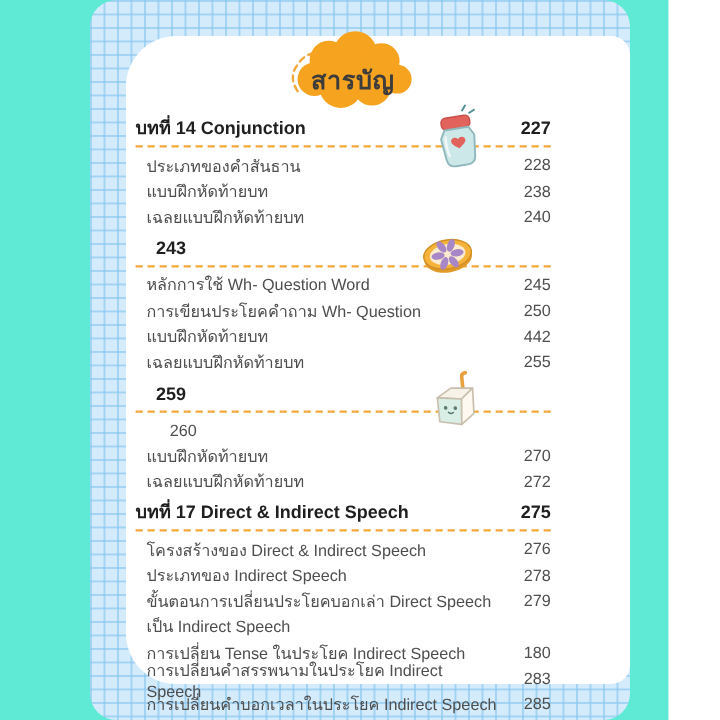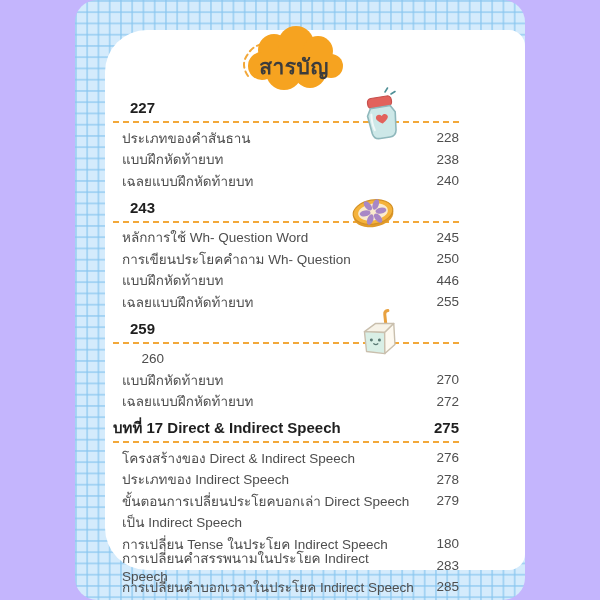--- a/index.html
+++ b/index.html
@@ -1,17 +1,17 @@
 <!DOCTYPE html>
 <html><head>
 <meta charset="utf-8">
 <style>
   html,body{margin:0;padding:0;background:#ffffff;}
   .page{
-    position:relative;width:600px;height:600px;background:#c4b5fd;overflow:hidden;
+    position:relative;width:557px;height:600px;background:#5eead4;overflow:hidden;
     font-family:"Liberation Sans","DejaVu Sans",sans-serif;
   }
   
   .grid-bg{
     position:absolute;left:75px;top:0;width:450px;height:600px;border-radius:22px;
     background-color:#d4ebfc;
     background-image:
       linear-gradient(to right, rgba(137,198,239,.65) 2px, transparent 2px),
       linear-gradient(to bottom, rgba(137,198,239,.65) 2px, transparent 2px);
     background-size:11.25px 11.25px;
@@ -75,20 +75,21 @@
         </g>
       </svg>
     </span>
     <div class="badge-label">สารบัญ</div>
   </div>
 
   <div class="toc">
 
     <div class="sec">
       <div class="sec-header">
+        <span>บทที่ 14 Conjunction</span>
         <span class="pg">227</span>
         <span class="sec-icon icon-jar">
           <svg width="42" height="56" viewBox="0 0 42 56">
             <g stroke="#4E8F96" stroke-width="1.6" stroke-linecap="round">
               <path d="M24 6 l2.5 -4"></path>
               <path d="M30 8 l4 -2.5"></path>
             </g>
             <g transform="rotate(-9 21 32)">
               <rect x="9" y="11" width="24" height="10" rx="4" fill="#E2625C" stroke="#C64F4C" stroke-width="1.2"></rect>
               <path d="M11 21 L31 21 L35 28 L33 46 Q32 52 26 52 L16 52 Q10 52 9 46 L7 28 Z" fill="#CDE8E8" stroke="#8FB8BC" stroke-width="1.6" stroke-linejoin="round"></path>
@@ -140,21 +141,21 @@
         <div class="row">
           <span>หลักการใช้ Wh- Question Word</span>
           <span class="pg">245</span>
         </div>
         <div class="row">
           <span>การเขียนประโยคคำถาม Wh- Question</span>
           <span class="pg">250</span>
         </div>
         <div class="row">
           <span>แบบฝึกหัดท้ายบท</span>
-          <span class="pg">446</span>
+          <span class="pg">442</span>
         </div>
         <div class="row">
           <span>เฉลยแบบฝึกหัดท้ายบท</span>
           <span class="pg">255</span>
         </div>
       </div>
     </div>
 
     <div class="sec">
       <div class="sec-header">

